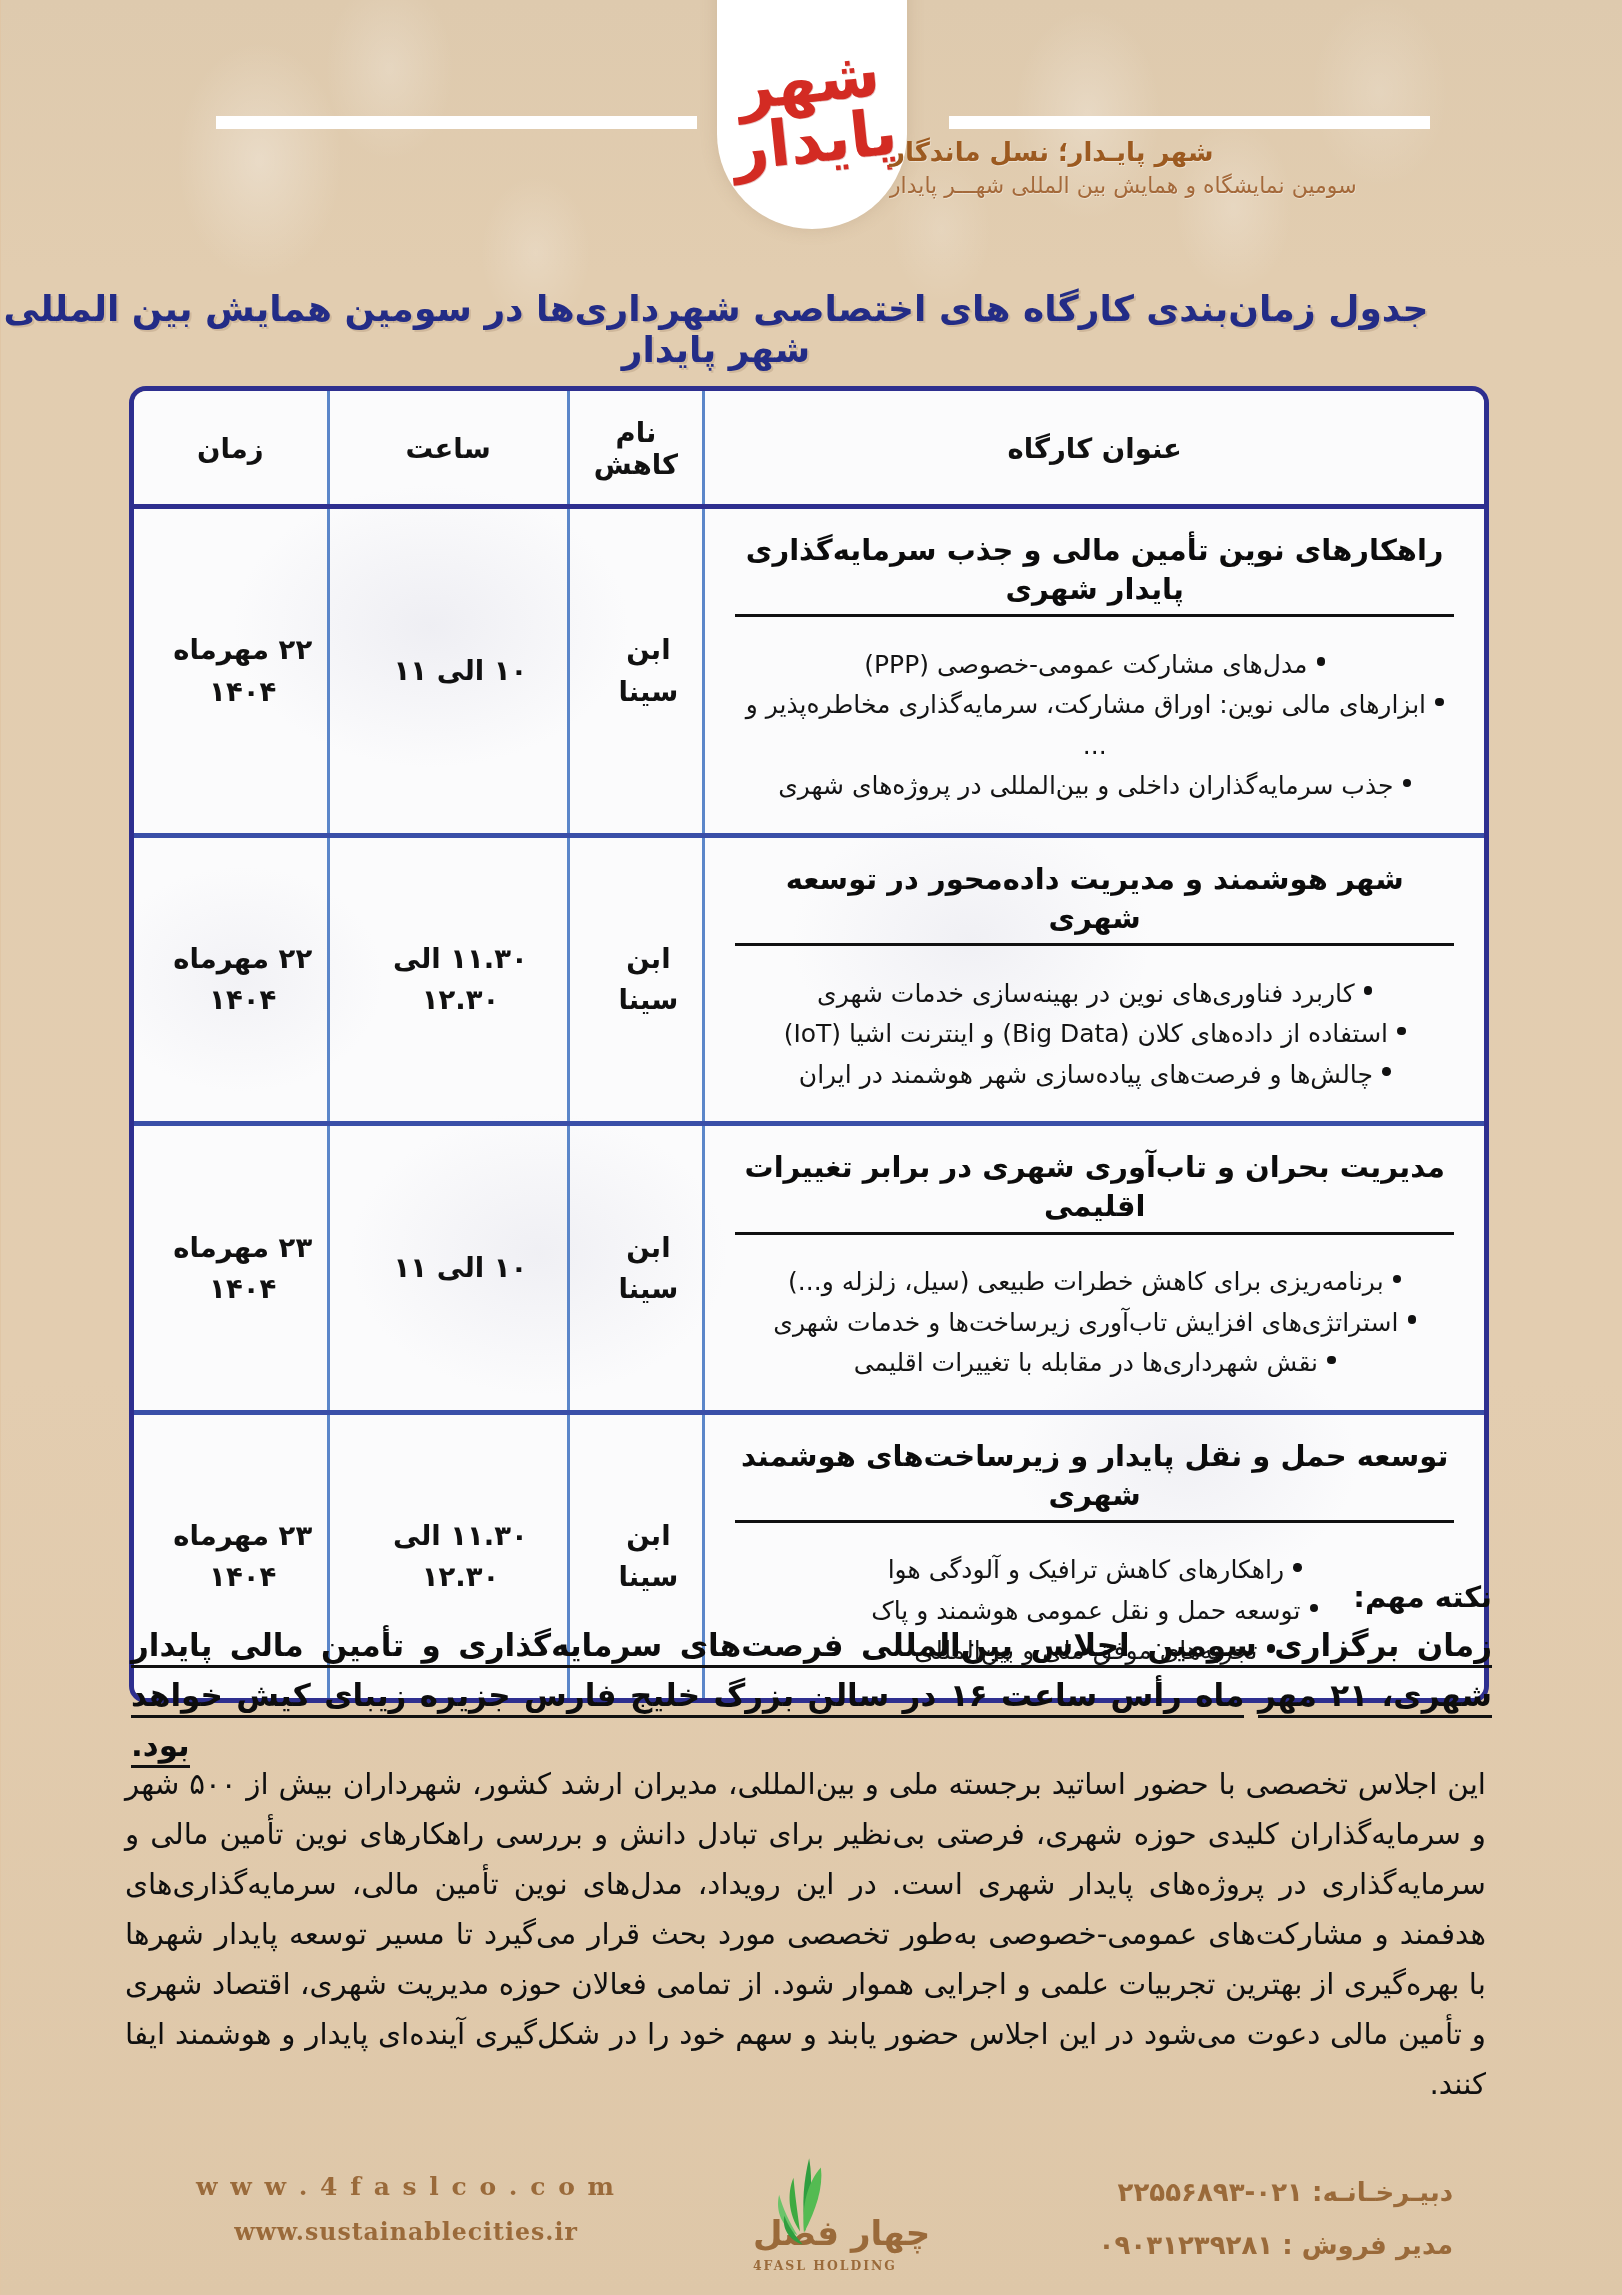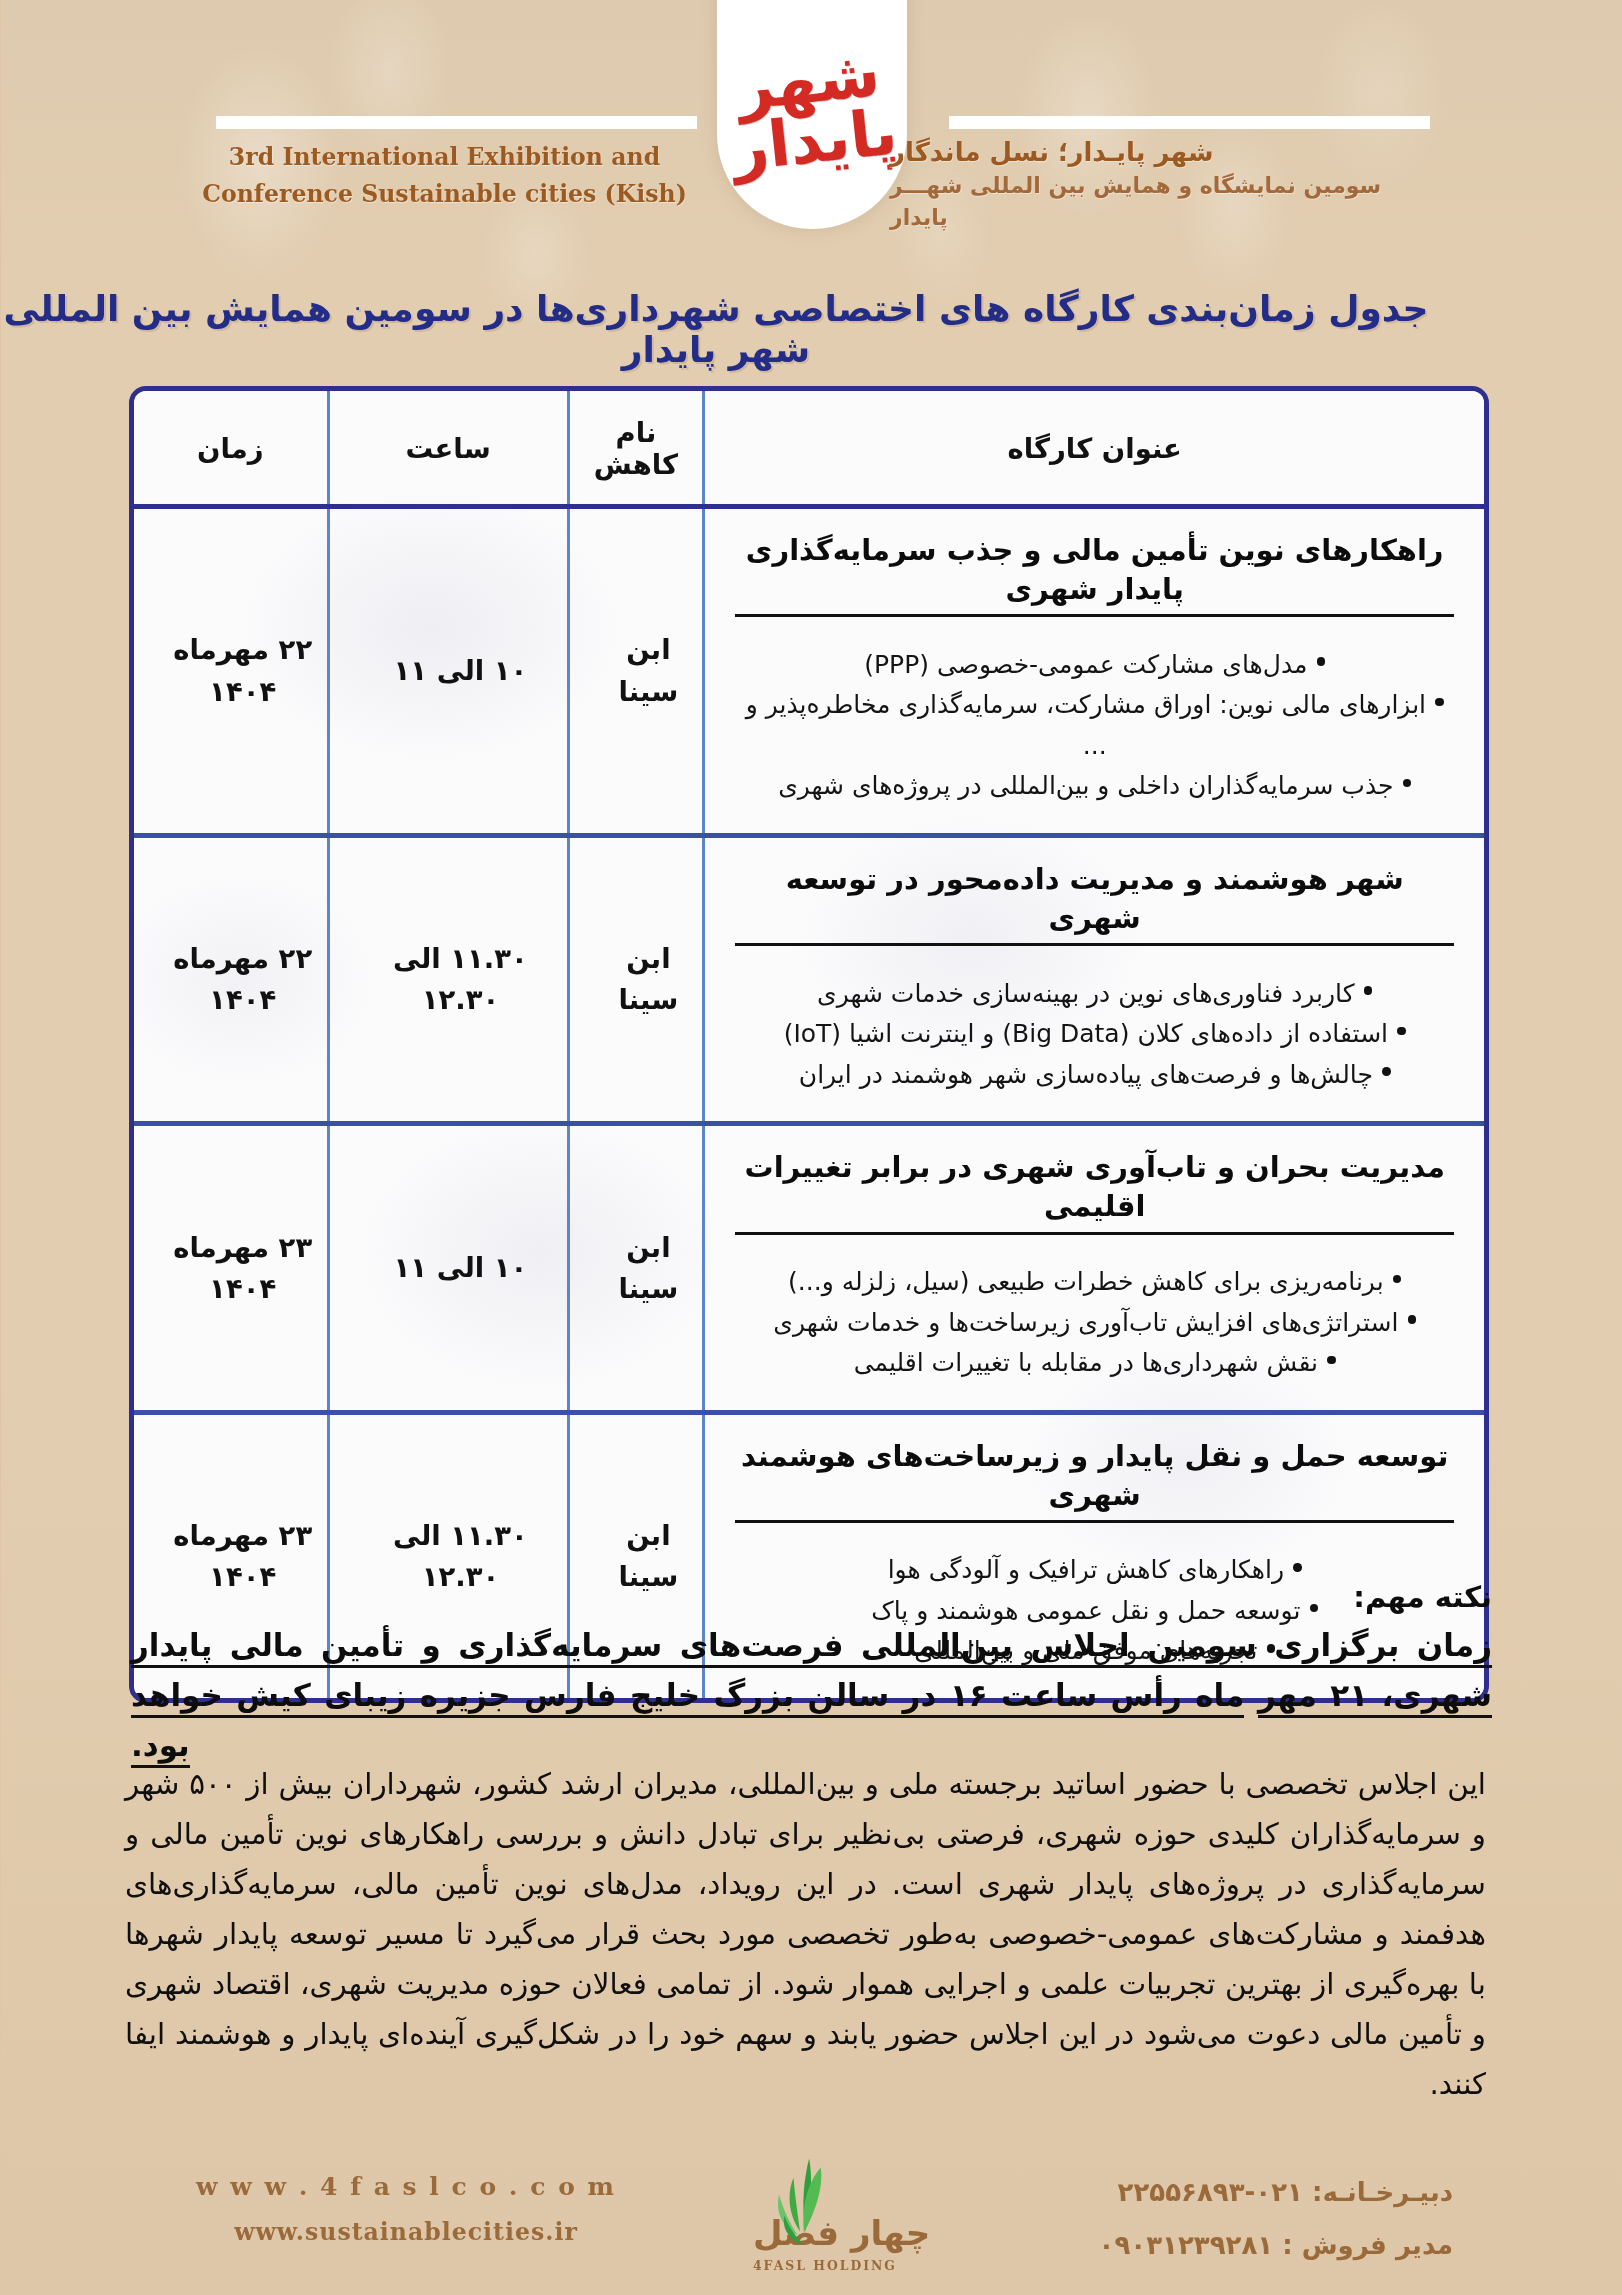--- a/index.html
+++ b/index.html
@@ -107,21 +107,21 @@
   .hdr-fa .l1 {
     font-size: 26px;
     font-weight: 700;
     color: #9c5a20;
     letter-spacing: -0.3px;
     line-height: 1.35;
     text-shadow: 0.7px 0.7px 0.7px rgba(255,255,255,0.45);
   }
   .hdr-fa .l2 {
     font-size: 22px;
-    font-weight: 700;
+    font-weight: 400;
     color: #a4693a;
     line-height: 1.45;
     text-shadow: 0.7px 0.7px 0.7px rgba(255,255,255,0.40);
   }
 
   
   .main-title {
     position: absolute;
     top: 288px;
     left: 0;
@@ -358,24 +358,20 @@
 
     <div class="logo-plinth"></div>
 
     <div class="logo-mark">
       <div class="glyph">شهر پایدار</div>
     </div>
 
     <div class="rule-left"></div>
     <div class="rule-right"></div>
 
-    <div class="hdr-en">
-      <div>3rd International Exhibition and</div>
-      <div>Conference Sustainable cities  (Kish)</div>
-    </div>
 
     <div class="hdr-fa">
       <div class="l1">شهر پایـدار؛ نسل ماندگار</div>
       <div class="l2">سومین نمایشگاه و همایش بین المللی شهـــر پایدار</div>
     </div>
   </div>
 
   <div class="main-title">جدول زمان‌بندی کارگاه های اختصاصی شهرداری‌ها در سومین همایش بین المللی شهر پایدار</div>
 
   <div class="table-wrap">

